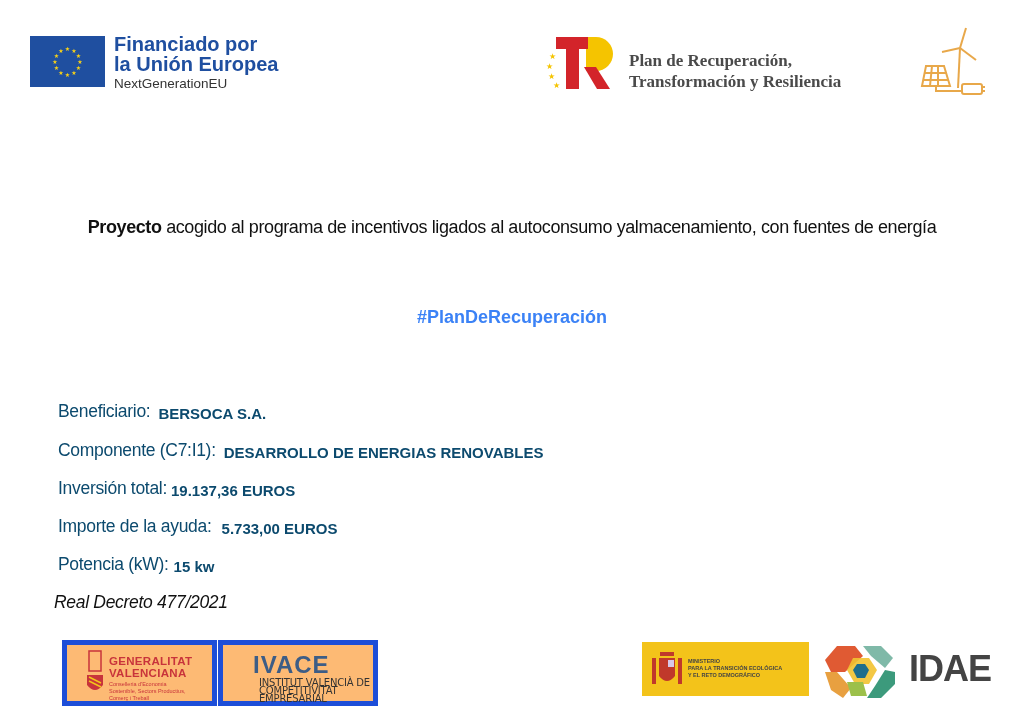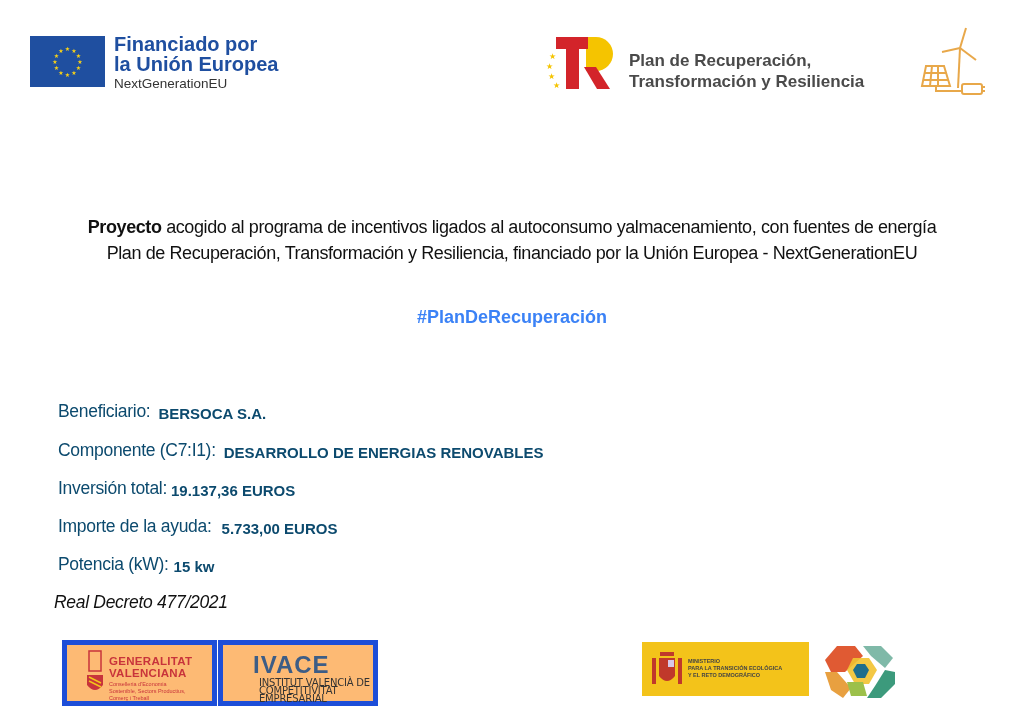--- a/index.html
+++ b/index.html
@@ -7,21 +7,21 @@
   .abs { position:absolute; }
 
   
   .eu-flag { left:30px; top:36px; width:75px; height:51px; background:#1f4fa0; }
   .eu-text { left:114px; top:34px; }
   .eu-line1, .eu-line2 { font-weight:bold; color:#1f4fa0; font-size:20px; line-height:20px; }
   .eu-line3 { color:#333; font-size:13.5px; line-height:20px; }
 
   
   .prtr-mark { left:546px; top:33px; width:70px; height:58px; }
-  .prtr-text { left:629px; top:50px; color:#4a4a4a; font-weight:bold; font-size:17px; line-height:21px; }
+  .prtr-text { left:629px; top:50px; color:#4a4a4a; font-weight:bold; font-size:17px; line-height:21px;font-family:Liberation Serif, serif; }
   .turbine { left:918px; top:26px; width:72px; height:70px; }
 
   
   .para { left:40px; top:214px; width:944px; text-align:center; font-size:18px; line-height:26px; letter-spacing:-0.4px; color:#111; }
   .para b { font-weight:bold; }
   .hashtag { left:0; top:307px; width:1024px; text-align:center; font-weight:bold; color:#3b82f6; font-size:18px; }
 
   
   .field { left:58px; font-size:17.5px; color:#0c4a6e; letter-spacing:-0.3px; }
   .field .val { font-weight:bold; font-size:15px; letter-spacing:0; margin-left:8px; position:relative; top:2px; }
@@ -99,21 +99,20 @@
       <line x1="5" y1="54" x2="31" y2="54"></line>
     <path d="M18 60 v5 h26"></path>
     <rect x="44" y="58" width="20" height="10" rx="2"></rect>
     <line x1="64" y1="61" x2="67" y2="61"></line>
       <line x1="64" y1="65" x2="67" y2="65"></line>
   </svg>
 </div>
 
 <div class="abs para">
   <div><b>Proyecto</b><span> acogido al programa de incentivos ligados al autoconsumo yalmacenamiento, con fuentes de energía</span></div>
-  <div>Plan de Recuperación, Transformación y Resiliencia, financiado por la Unión Europea - NextGenerationEU</div>
 </div>
 <div class="abs hashtag">#PlanDeRecuperación</div>
 
 <div class="abs field" style="top:401px">
   <span>Beneficiario:</span><span class="val">BERSOCA S.A.</span>
 </div>
 <div class="abs field" style="top:440px">
   <span>Componente (C7:I1):</span><span class="val">DESARROLLO DE ENERGIAS RENOVABLES</span>
 </div>
 <div class="abs field" style="top:478px">
@@ -170,13 +169,14 @@
 <div class="abs idae">
   <svg class="abs" style="left:0;top:2px" width="80" height="58" viewBox="0 0 80 58">
     <polygon points="14,4 32,4 40,14 22,30 8,30 2,18" fill="#e05a33"></polygon>
     <polygon points="2,30 14,30 28,46 20,56 8,48" fill="#e8a040"></polygon>
     <polygon points="40,4 58,4 70,16 62,26 48,14" fill="#7fb9a8"></polygon>
     <polygon points="62,28 72,30 72,42 58,56 44,56 52,44" fill="#3c9a7c"></polygon>
     <polygon points="30,16 46,16 54,28 46,42 32,42 24,28" fill="#f2c230" opacity="0.9"></polygon>
     <polygon points="34,22 42,22 46,28 42,36 34,36 30,28" fill="#1f6e8c"></polygon>
     <polygon points="24,40 40,40 44,54 28,54" fill="#9cc04a"></polygon>
   </svg>
+  <div class="idae-word">IDAE</div>
 </div>
 
 </body></html>

